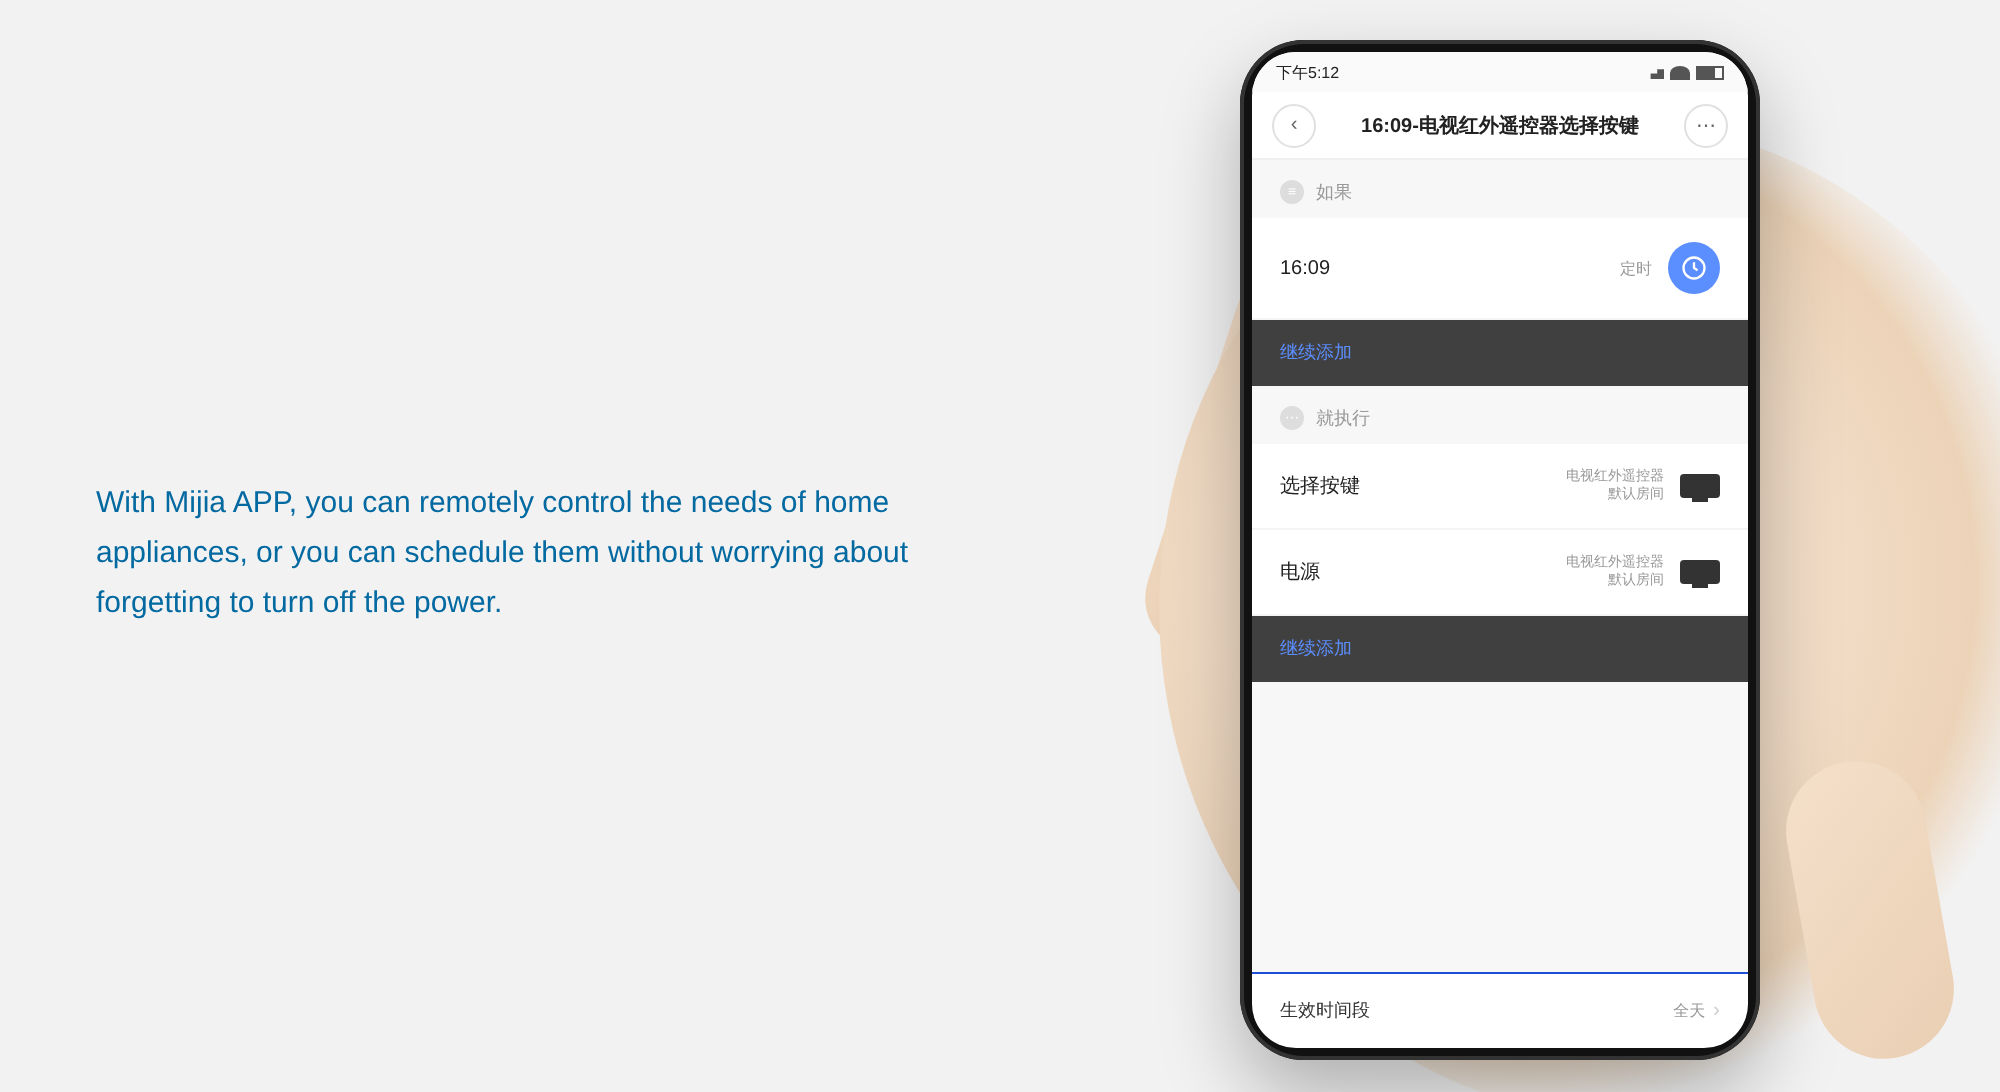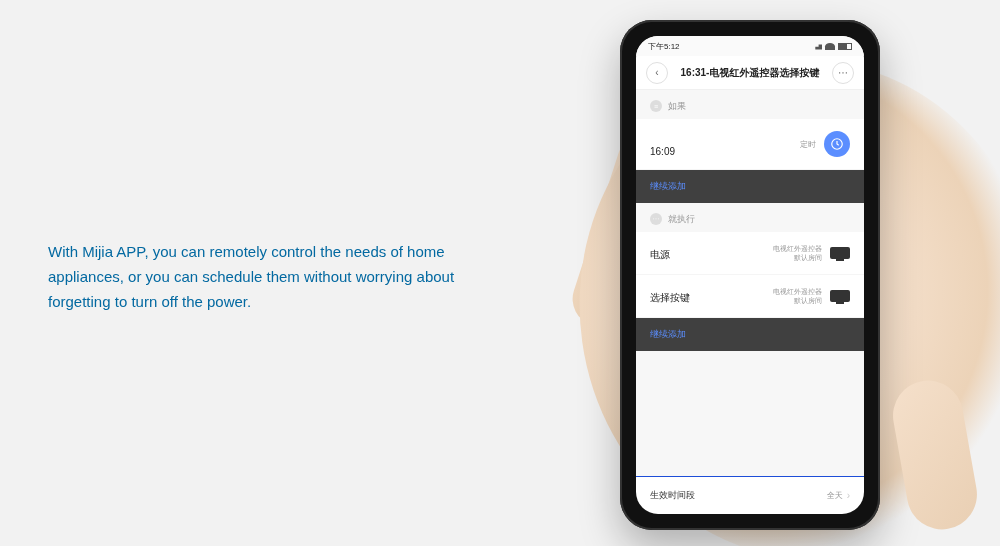--- a/index.html
+++ b/index.html
@@ -53,21 +53,21 @@
     .phone {
       position: absolute;
       right: 120px;
       top: 20px;
       width: 260px;
       height: 510px;
       background: #111;
       border-radius: 32px;
       z-index: 3;
       box-shadow: 0 18px 40px rgba(0,0,0,0.28), inset 0 0 0 2px #333;
-      padding: 16px;
+      padding: 6px;
     }
     .screen {
       width: 100%;
       height: 100%;
       background: #fff;
       border-radius: 22px;
       overflow: hidden;
       display: flex;
       flex-direction: column;
     }
@@ -116,21 +116,21 @@
     .dot-icon {
       width: 12px; height: 12px; border-radius: 50%;
       background: #ddd;
       display: flex; align-items: center; justify-content: center;
       font-size: 7px; color: #fff;
     }
     .row {
       background: #fff;
       padding: 12px 14px;
       display: flex;
-      align-items: flex-end;
+      align-items: center;
       justify-content: space-between;
       font-size: 10px;
       color: #222;
       border-bottom: 1px solid #f5f5f5;
     }
     .row-right { display: flex; align-items: center; gap: 8px; }
     .sub-label { font-size: 8px; color: #999; }
     .timer-badge {
       width: 26px; height: 26px; border-radius: 50%;
       background: #5b8eff;
@@ -185,21 +185,21 @@
         <div class="sig"></div>
         <div class="wifi"></div>
         <div class="batt"></div>
       </div>
     </div>
 
     <div class="app-header">
       <div class="back-btn">
         <span>‹</span>
       </div>
-      <div class="header-title">16:31-电视红外遥控器选择按键</div>
+      <div class="header-title">16:09-电视红外遥控器选择按键</div>
       <div class="more-btn">
         <span>⋯</span>
       </div>
     </div>
 
     <div class="section-label">
       <div class="dot-icon">≡</div>
       <span>如果</span>
     </div>
 
@@ -217,41 +217,41 @@
     </div>
 
     <div class="link-row">继续添加</div>
 
     <div class="section-label">
       <div class="dot-icon">⋯</div>
       <span>就执行</span>
     </div>
 
     <div class="row">
+      <span>选择按键</span>
+      <div class="row-right">
+        <div class="device-meta">
+          <span>电视红外遥控器</span>
+          <span>默认房间</span>
+        </div>
+        <div class="device-thumb"></div>
+      </div>
+    </div>
+
+    <div class="row">
       <span>电源</span>
       <div class="row-right">
         <div class="device-meta">
           <span>电视红外遥控器</span>
           <span>默认房间</span>
         </div>
         <div class="device-thumb"></div>
       </div>
     </div>
 
-    <div class="row">
-      <span>选择按键</span>
-      <div class="row-right">
-        <div class="device-meta">
-          <span>电视红外遥控器</span>
-          <span>默认房间</span>
-        </div>
-        <div class="device-thumb"></div>
-      </div>
-    </div>
-
     <div class="link-row">继续添加</div>
 
     <div class="spacer"></div>
 
     <div class="footer-row">
       <span>生效时间段</span>
       <div class="footer-right">
         <span>全天</span>
         <span class="chev">›</span>
       </div>

